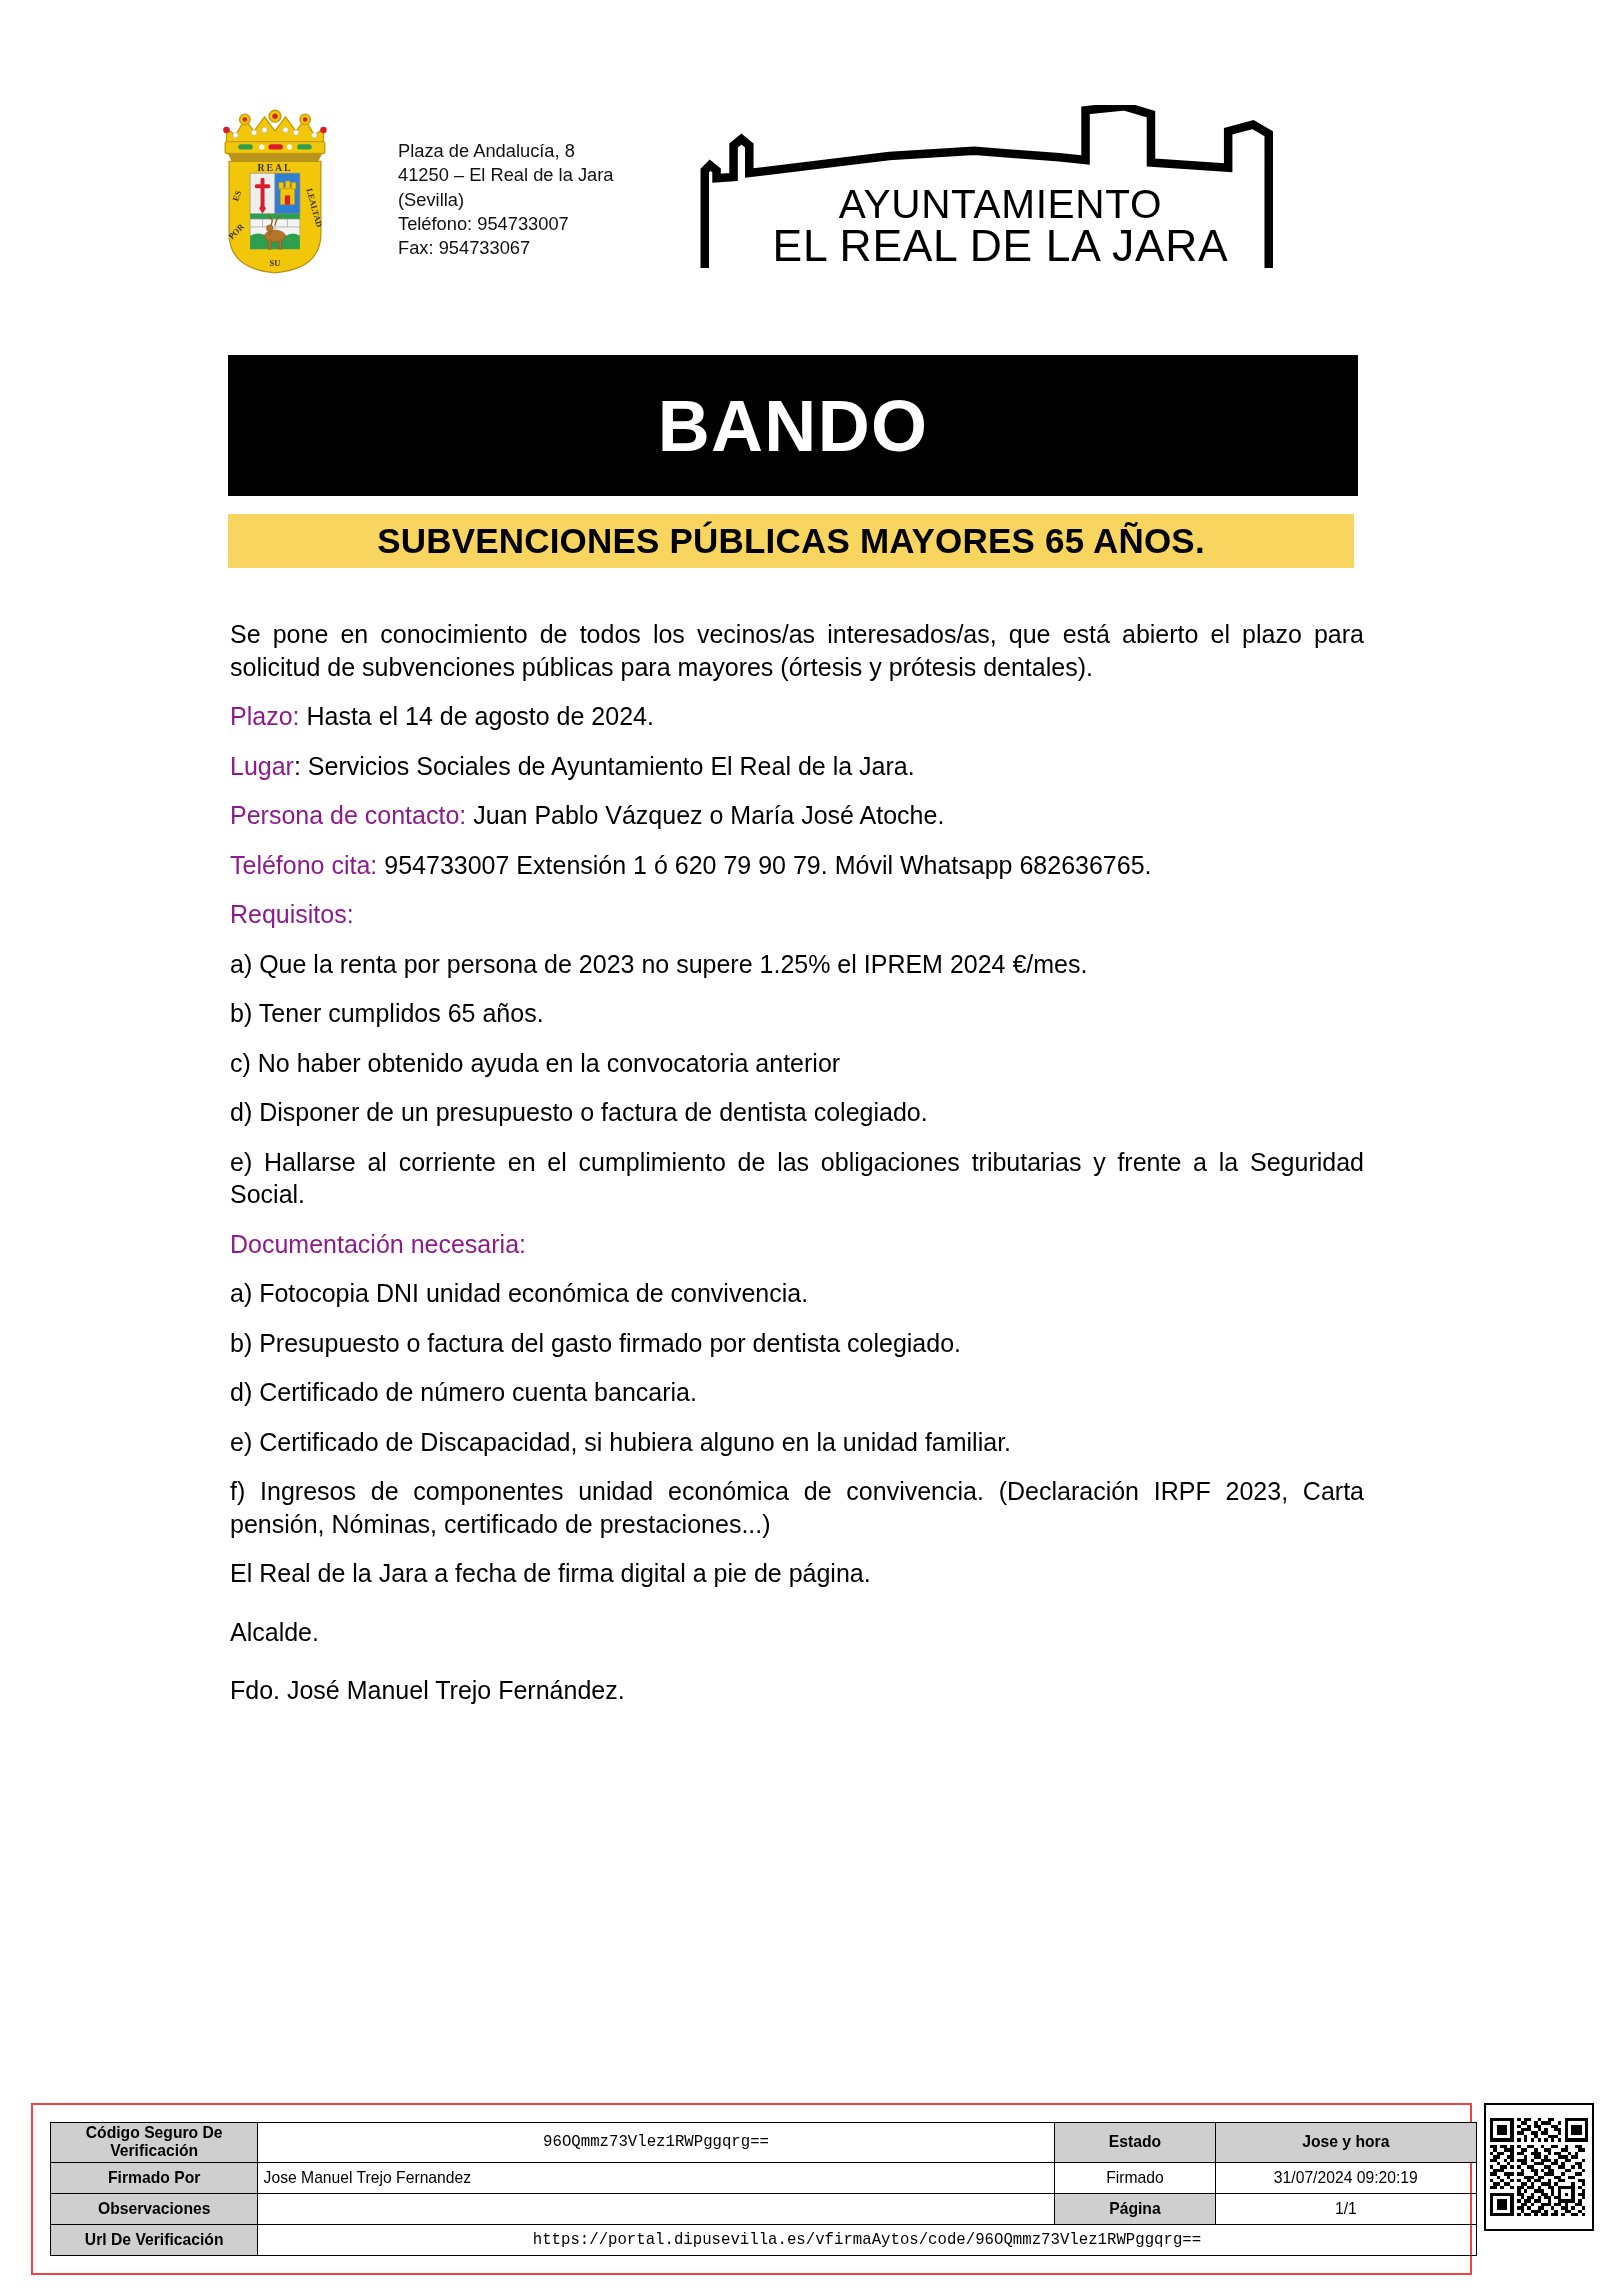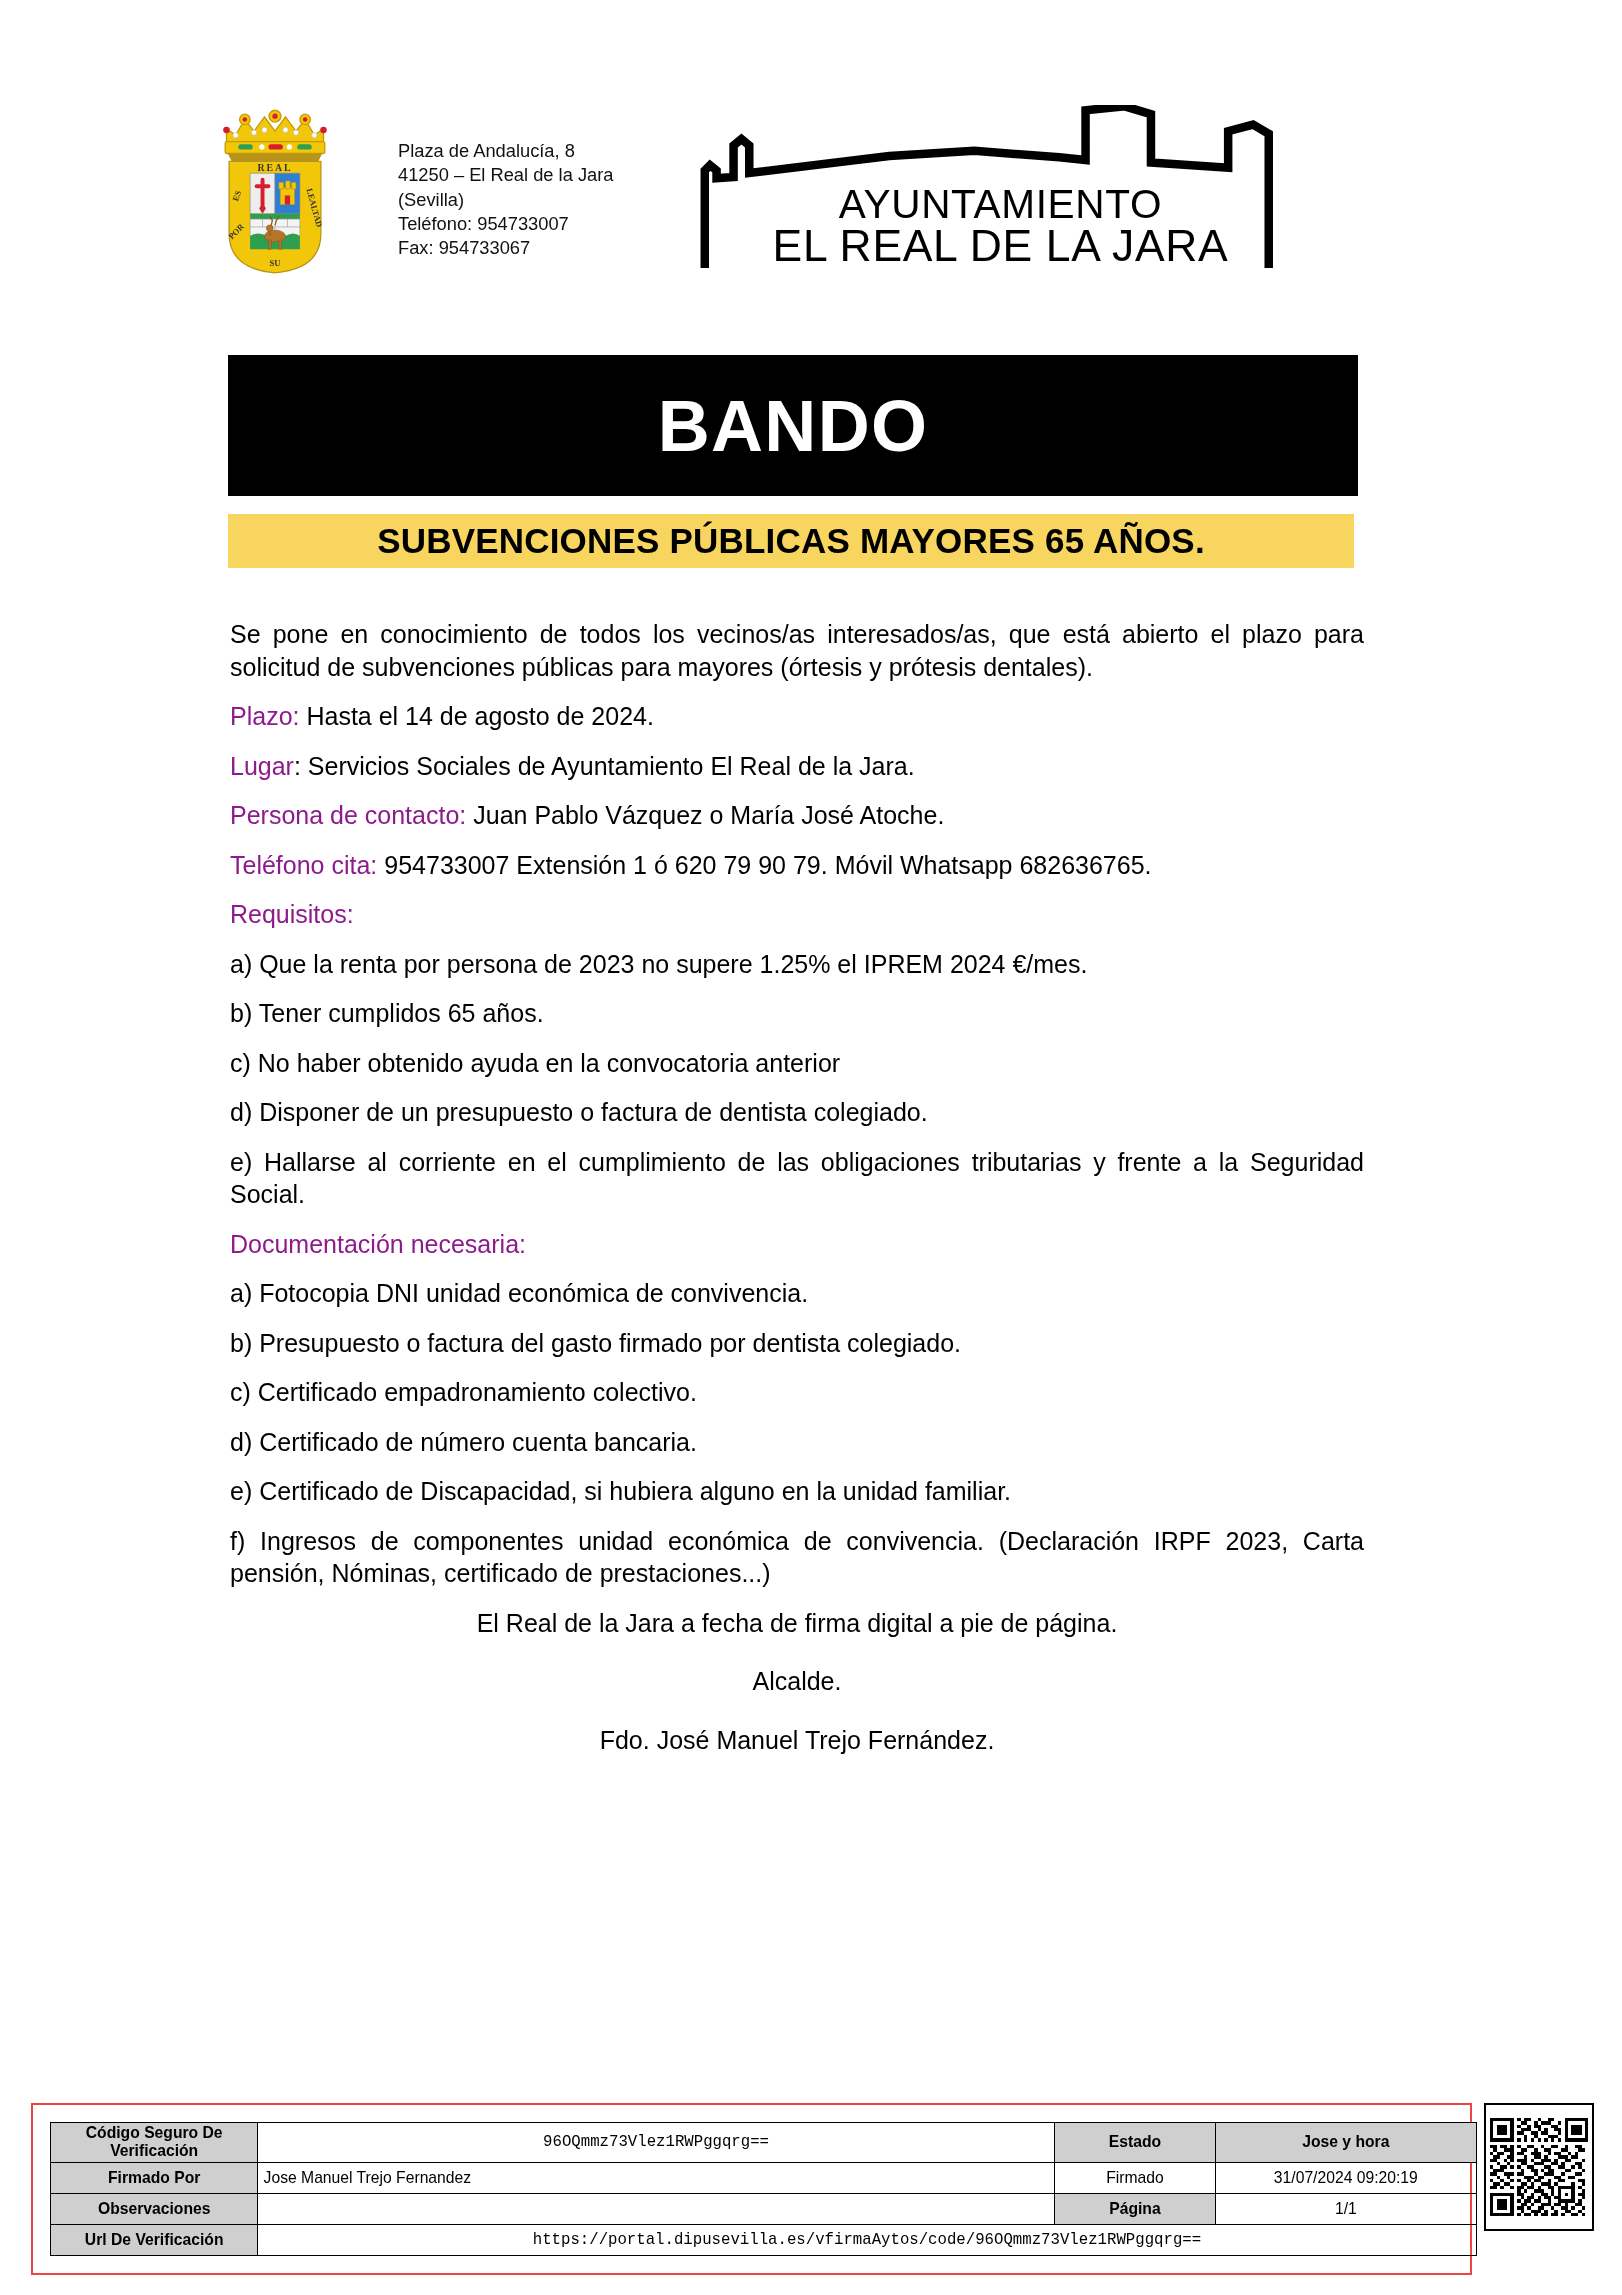--- a/index.html
+++ b/index.html
@@ -103,21 +103,21 @@
     text-align: justify;
     text-align-last: left;
   }
   .label-purple {
     color: #8d1b8d;
   }
   .closing {
     font-size: 25px;
     line-height: 1.3;
     margin: 0 0 26px 0;
-    text-align: center;
+    text-align: left;
   }
   .closing.first { margin-top: 10.5px; }
 
   
   .footer {
     position: absolute;
     left: 31px;
     top: 2103px;
     width: 1563px;
     display: flex;
@@ -297,21 +297,20 @@
     <p class="para">a) Que la renta por persona de 2023 no supere 1.25% el IPREM 2024 €/mes.</p>
     <p class="para">b) Tener cumplidos 65 años.</p>
     <p class="para">c) No haber obtenido ayuda en la convocatoria anterior</p>
     <p class="para">d) Disponer de un presupuesto o factura de dentista colegiado.</p>
     <p class="para justify">e) Hallarse al corriente en el cumplimiento de las obligaciones tributarias y frente a la Seguridad Social.</p>
 
     <p class="para label-purple">Documentación necesaria:</p>
 
     <p class="para">a) Fotocopia DNI unidad económica de convivencia.</p>
     <p class="para">b) Presupuesto o factura del gasto firmado por dentista colegiado.</p>
-    <p class="para">c) Certificado empadronamiento colectivo.</p>
     <p class="para">d) Certificado de número cuenta bancaria.</p>
     <p class="para">e) Certificado de Discapacidad, si hubiera alguno en la unidad familiar.</p>
     <p class="para justify">f) Ingresos de componentes unidad económica de convivencia. (Declaración IRPF 2023, Carta pensión, Nóminas, certificado de prestaciones...)</p>
 
     <p class="closing first">El Real de la Jara a fecha de firma digital a pie de página.</p>
     <p class="closing">Alcalde.</p>
     <p class="closing">Fdo. José Manuel Trejo Fernández.</p>
   </div>
 
   <div class="footer">

